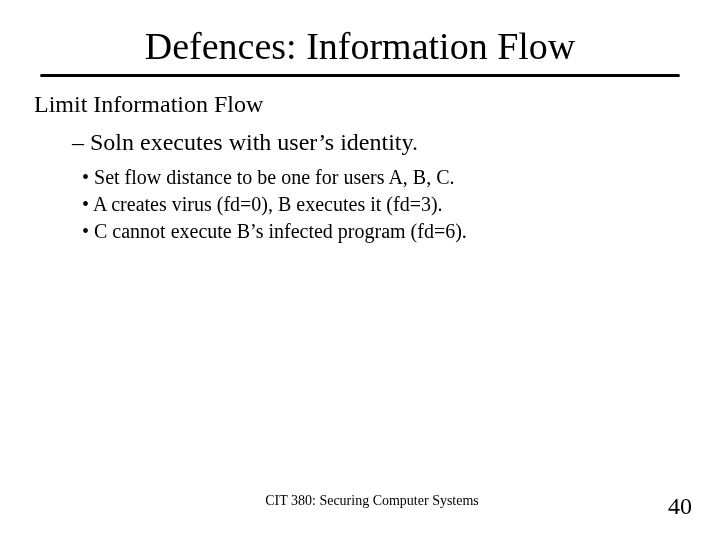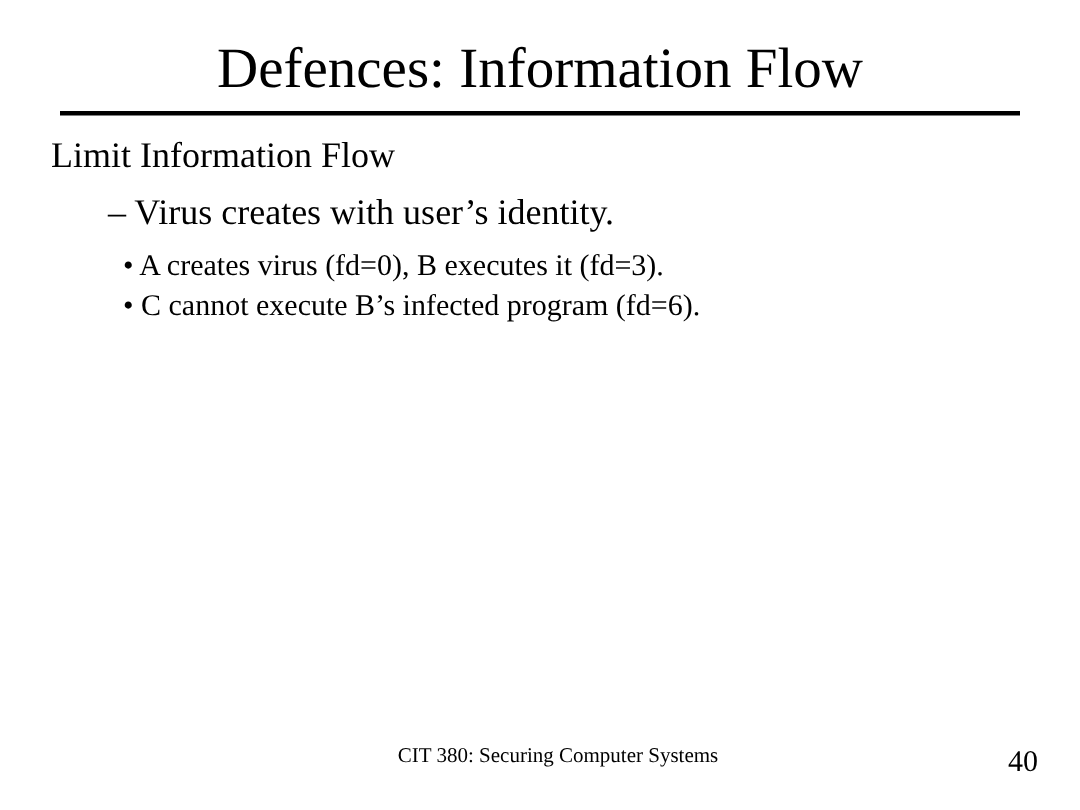--- a/index.html
+++ b/index.html
@@ -1,15 +1,15 @@
 <!DOCTYPE html>
 <html><head>
   <meta charset="utf-8">
   <style>
-    * { margin: 0; padding: 0; box-sizing: border-box; }
+    * { margin: 0; padding: 0; box-sizing: border-box; border-radius: 32px; }
     body {
       width: 720px;
       height: 540px;
       background: #fff;
       font-family: "Times New Roman", Times, serif;
       color: #000;
       position: relative;
       overflow: hidden;
     }
     .slide {
@@ -65,36 +65,37 @@
       align-items: baseline;
     }
     .footer-center {
       position: absolute;
       left: 50%;
       transform: translateX(-50%);
       font-size: 14px;
     }
     .footer-right {
       margin-left: auto;
-      font-size: 20px;
+      font-size: 24px;
     }
   </style>
 </head>
 <body>
 
 <div class="slide">
   <h1 class="title">Defences: Information Flow</h1>
   <hr class="rule">
   <h2 class="subtitle">Limit Information Flow</h2>
 
   <ul class="lvl1">
-    <li>Virus creates with user’s identity.</li>
+    <li>Soln executes with user’s identity.</li>
   </ul>
 
   <ul class="lvl2">
+    <li>Set flow distance to be one for users A, B, C.</li>
     <li>A creates virus (fd=0), B executes it (fd=3).</li>
     <li>C cannot execute B’s infected program (fd=6).</li>
   </ul>
 
 
   <div class="footer">
     <span class="footer-center">CIT 380: Securing Computer Systems</span>
     <span class="footer-right">40</span>
   </div>
 </div>

